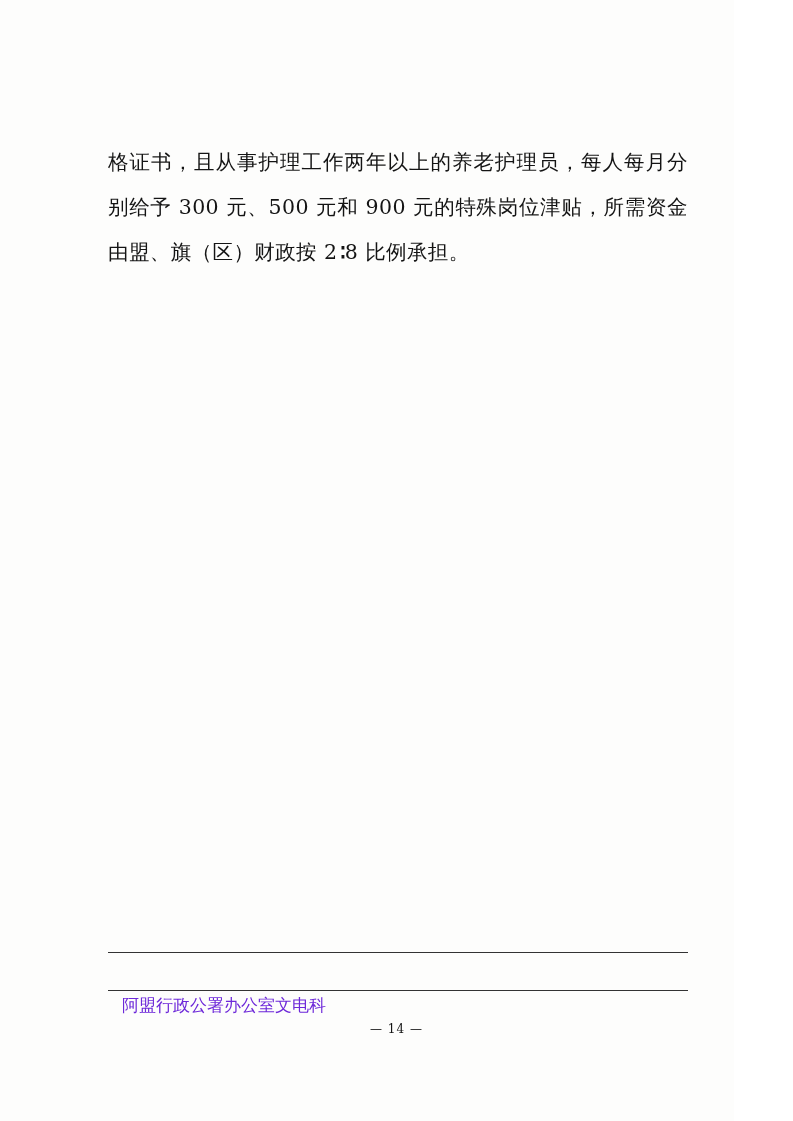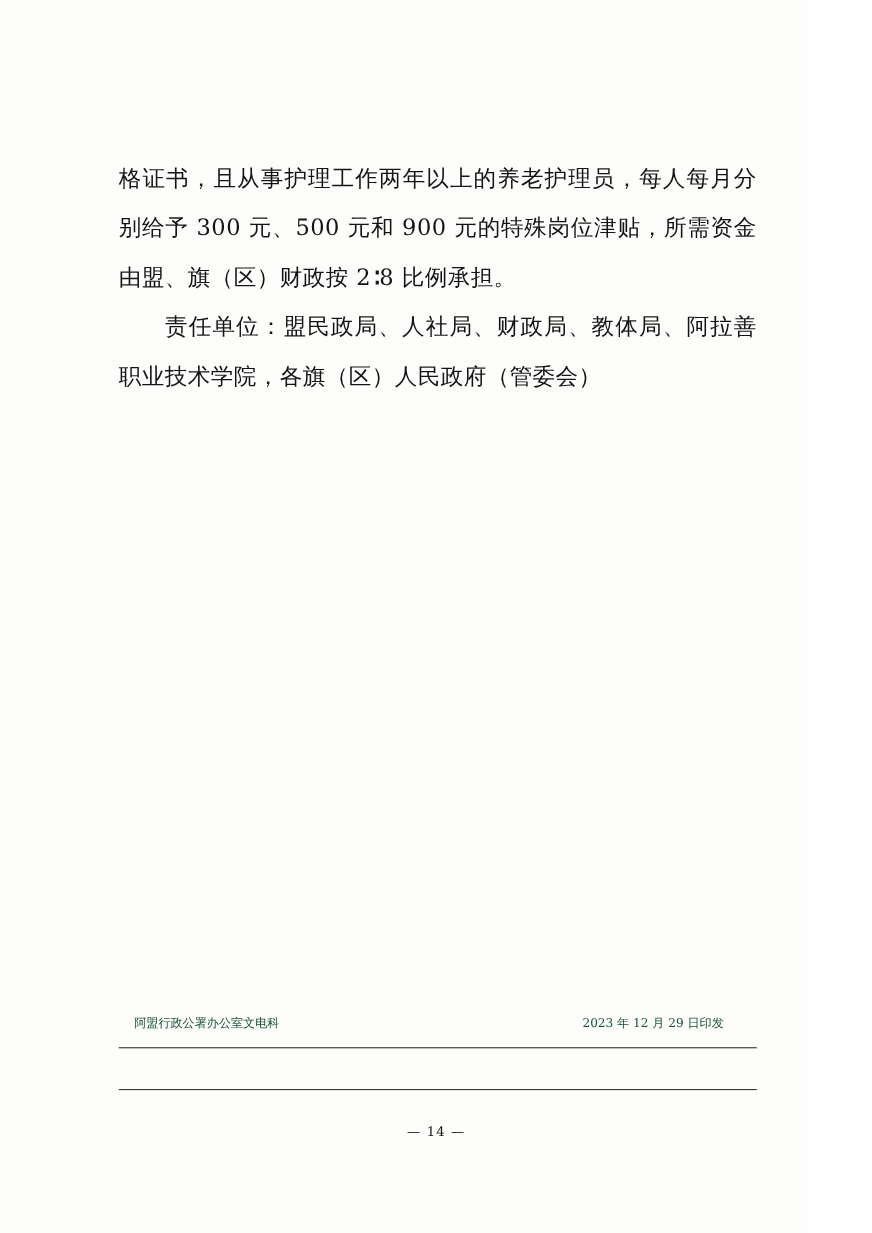--- a/index.html
+++ b/index.html
@@ -55,28 +55,28 @@
     position: absolute;
     left: 108px;
     top: 990px;
     width: 580px;
     height: 0;
     border-top: 1.4px solid #333;
   }
   .footer {
     position: absolute;
     left: 108px;
-    top: 913px;
+    top: 988px;
     width: 580px;
     height: 34px;
     display: flex;
     align-items: center;
     justify-content: space-between;
-    font-size: 11px;
-    color: #14532d;
+    font-size: 17px;
+    color: #6d28d9;
   }
   .footer-left {
     padding-left: 14px;
   }
   .footer-right {
     padding-right: 30px;
   }
   .page-number {
     position: absolute;
     left: 0;
@@ -88,26 +88,24 @@
     letter-spacing: 1px;
   }
 </style>
 </head>
 <body>
 
 <div class="page">
 
   <div class="content">
     <p class="para">格证书，且从事护理工作两年以上的养老护理员，每人每月分别给予 300 元、500 元和 900 元的特殊岗位津贴，所需资金由盟、旗（区）财政按 2∶8 比例承担。</p>
-    <p class="para indent">责任单位：盟民政局、人社局、财政局、教体局、阿拉善职业技术学院，各旗（区）人民政府（管委会）</p>
   </div>
 
   <div class="footer-rule"></div>
   <div class="footer-rule-2"></div>
 
   <div class="footer">
     <span class="footer-left">阿盟行政公署办公室文电科</span>
-    <span class="footer-right">2023 年 12 月 29 日印发</span>
   </div>
 
   <div class="page-number">— 14 —</div>
 
 </div>
 
 </body></html>

